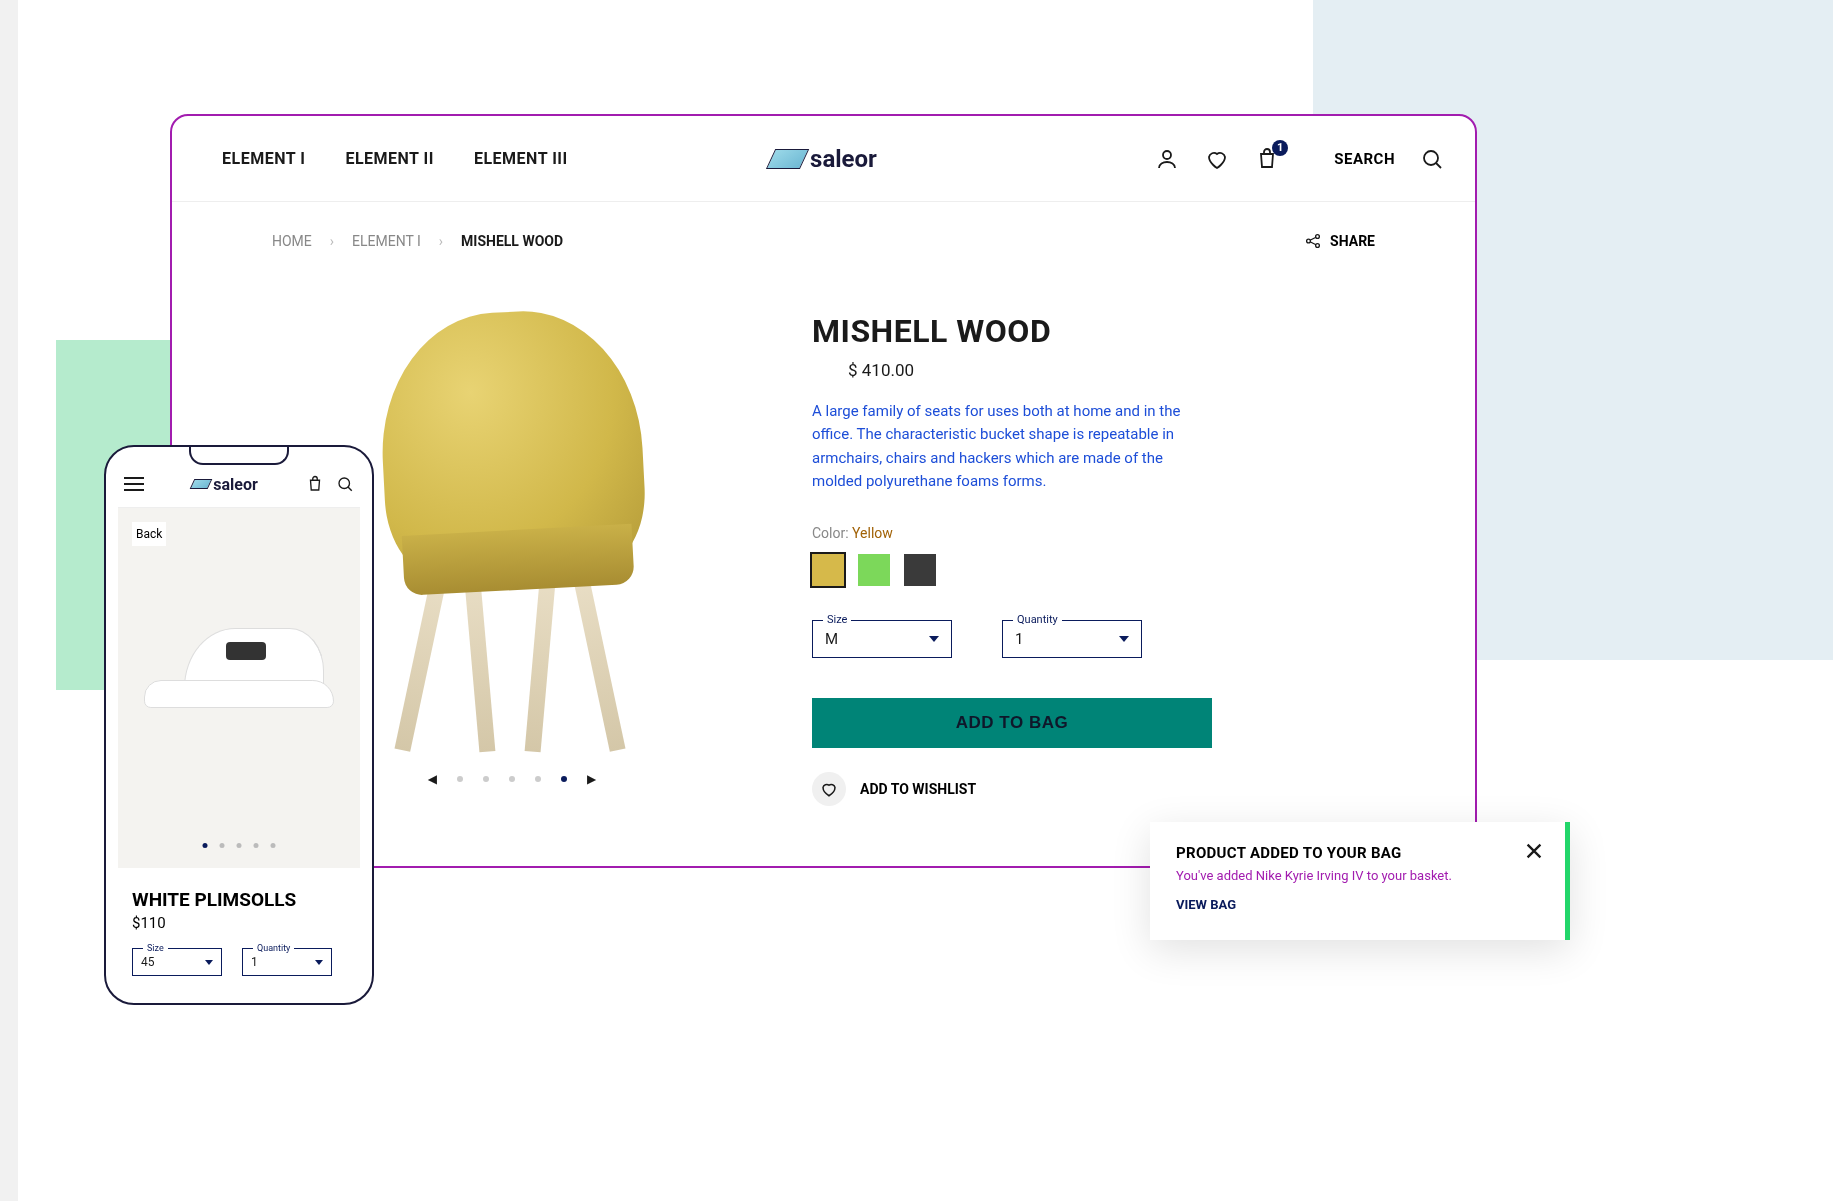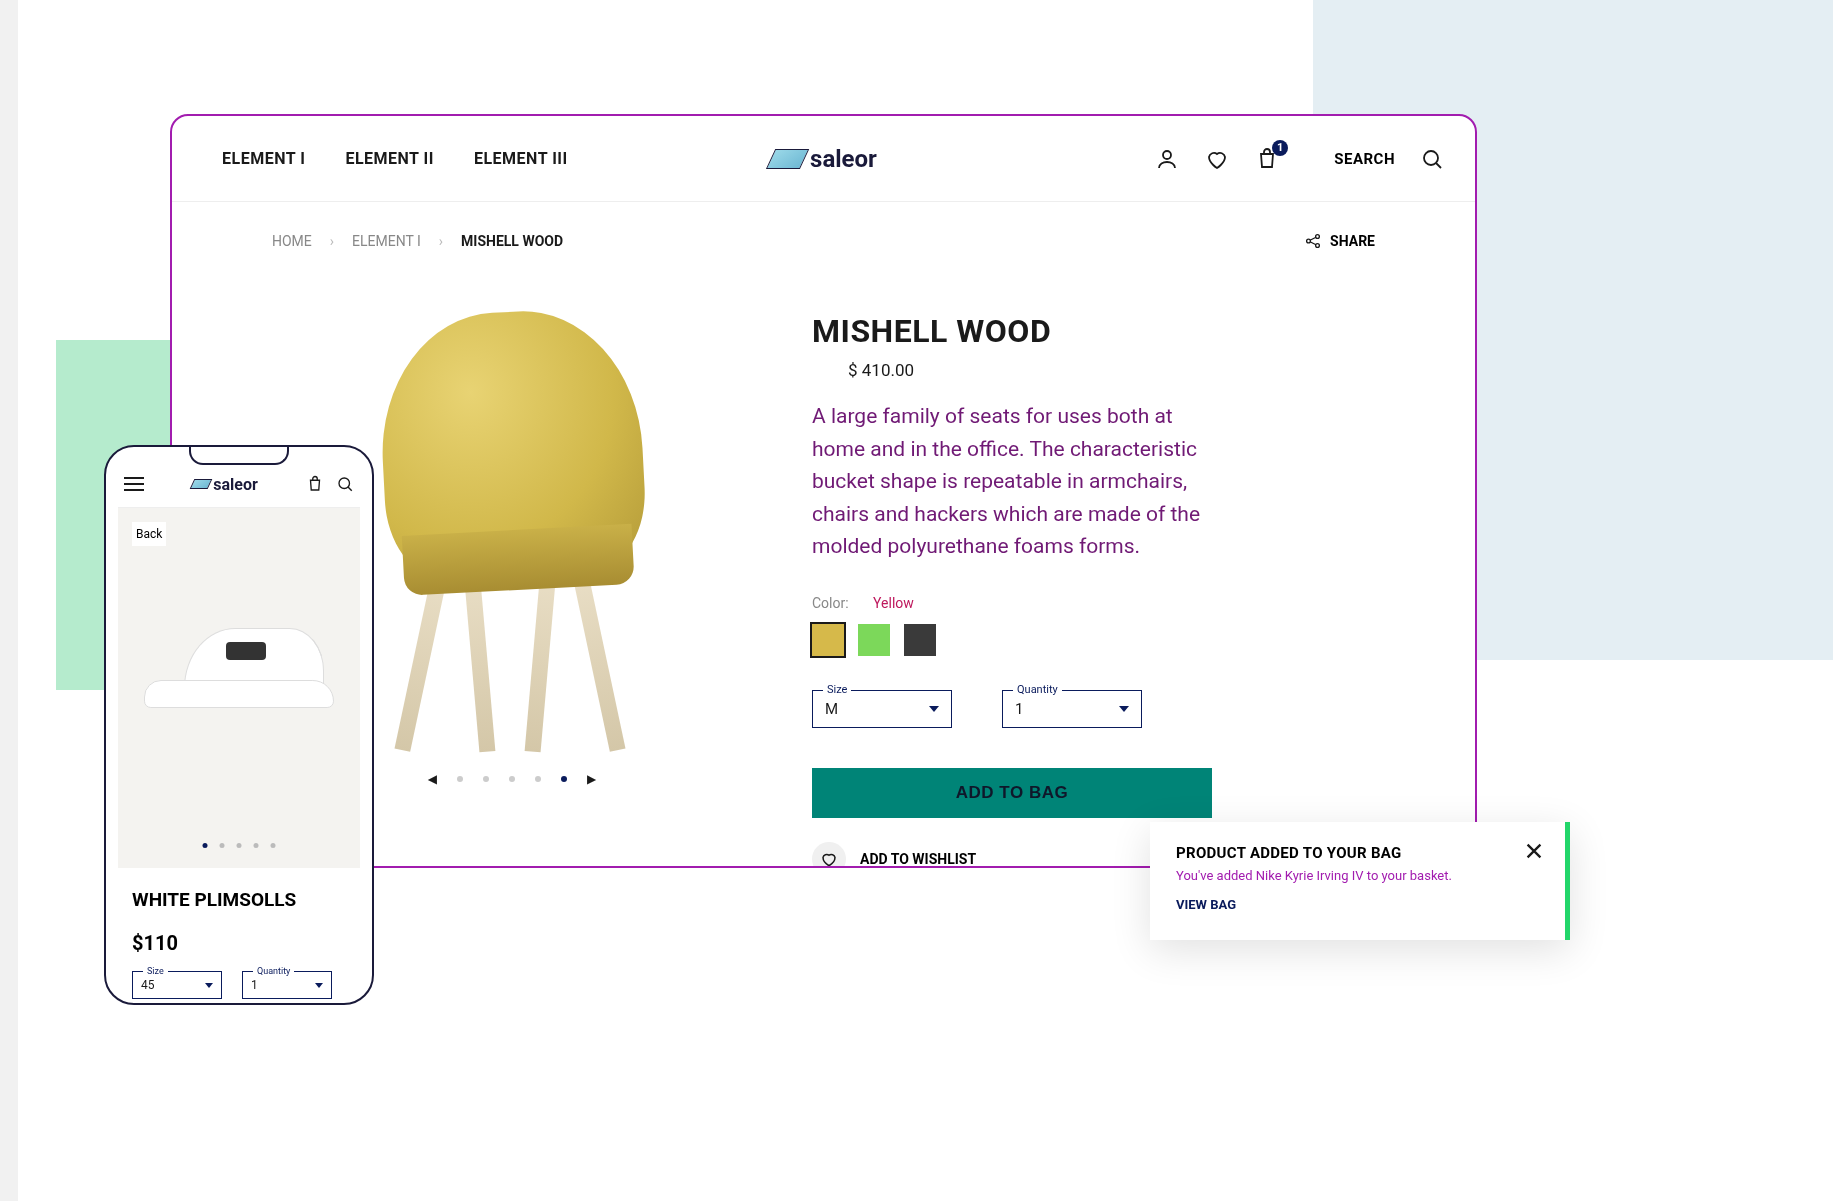--- a/index.html
+++ b/index.html
@@ -43,24 +43,24 @@
 .chair .leg.l3 { left: 210px; transform: rotate(5deg); }
 .chair .leg.l4 { left: 270px; transform: rotate(-12deg); }
 .gallery-dots { display: flex; align-items: center; gap: 20px; margin-top: 20px; }
 .gallery-dots .arrow { cursor: pointer; font-size: 12px; color: #1a1a1a; }
 .gallery-dots .dot { width: 6px; height: 6px; border-radius: 50%; background: #ccc; cursor: pointer; }
 .gallery-dots .dot.active { background: #0a1b5c; }
 
 .info-col { flex: 1; padding-top: 80px; }
 .product-title { font-size: 32px; font-weight: 700; color: #1a1a1a; letter-spacing: 0.5px; }
 .product-price { font-size: 17px; color: #1a1a1a; margin-top: 10px; margin-left: 36px; }
-.product-desc { font-size: 21px; color: #701a75; line-height: 1.55; margin-top: 20px; max-width: 400px; }
+.product-desc { font-size: 15px; color: #1d4ed8; line-height: 1.55; margin-top: 20px; max-width: 400px; }
 .opt-row { margin-top: 30px; }
 .opt-label { font-size: 14px; color: #888; }
-.opt-label .val { color: #be185d; margin-left: 21px; }
+.opt-label .val { color: #a16207; margin-left: 0; }
 .swatches { display: flex; gap: 14px; margin-top: 12px; }
 .swatch { width: 32px; height: 32px; cursor: pointer; }
 .swatch.selected { outline: 2px solid #1a1a1a; outline-offset: 0; }
 .selects-row { display: flex; gap: 50px; margin-top: 34px; }
 .select-box { position: relative; border: 1.5px solid #0a1b5c; width: 140px; height: 38px; display: flex; align-items: center; padding: 0 12px; cursor: pointer; }
 .select-box .lbl { position: absolute; top: -8px; left: 10px; background: #fff; padding: 0 4px; font-size: 11px; color: #0a1b5c; }
 .select-box .val { font-size: 15px; color: #1a1a1a; }
 .select-box .tri { margin-left: auto; border-left: 5px solid transparent; border-right: 5px solid transparent; border-top: 6px solid #0a1b5c; }
 .add-bag-btn { margin-top: 40px; background: #008477; color: #0f172a; font-size: 17px; font-weight: 700; letter-spacing: 0.5px; width: 400px; height: 50px; border: none; cursor: pointer; }
 .wishlist-btn { margin-top: 24px; display: flex; align-items: center; gap: 14px; cursor: pointer; }
@@ -82,21 +82,21 @@
 .m-back { position: absolute; top: 14px; left: 14px; background: #fff; padding: 5px 4px; font-size: 12px; cursor: pointer; }
 .m-shoe { position: absolute; top: 110px; left: 50%; transform: translateX(-50%); width: 190px; height: 90px; }
 .m-shoe .sole { position: absolute; bottom: 0; width: 100%; height: 28px; background: #fff; border: 1px solid #ddd; border-radius: 40px 50px 16px 16px; }
 .m-shoe .upper { position: absolute; bottom: 20px; left: 40px; width: 140px; height: 60px; background: #fff; border: 1px solid #ddd; border-radius: 60px 40px 0 0 / 70px 50px 0 0; }
 .m-shoe .elastic { position: absolute; bottom: 48px; left: 82px; width: 40px; height: 18px; background: #333; border-radius: 4px; }
 .m-dots { position: absolute; bottom: 20px; left: 50%; transform: translateX(-50%); display: flex; gap: 12px; }
 .m-dots .dot { width: 5px; height: 5px; border-radius: 50%; background: #bbb; cursor: pointer; }
 .m-dots .dot.active { background: #0a1b5c; }
 .m-info { padding: 20px 14px; }
 .m-title { font-size: 19px; font-weight: 700; }
-.m-price { font-size: 20px; margin-top: 20px; font-weight: bold; }
+.m-price { font-size: 15px; margin-top: 3px; }
 .m-selects { display: flex; gap: 20px; margin-top: 16px; }
 .m-selects .select-box { width: 90px; height: 28px; padding: 0 8px; }
 .m-selects .select-box .lbl { font-size: 9px; top: -6px; }
 .m-selects .select-box .val { font-size: 12px; }
 .m-selects .select-box .tri { border-left-width: 4px; border-right-width: 4px; border-top-width: 5px; }
 
 
 .toast { position: absolute; top: 822px; left: 1150px; width: 420px; height: 118px; background: #fff; box-shadow: 0 10px 40px rgba(0,0,0,0.12); border-right: 5px solid #22d66a; z-index: 5; padding: 22px 26px; }
 .toast-close { position: absolute; top: 18px; right: 20px; width: 22px; height: 22px; cursor: pointer; }
 .toast-close svg { width: 22px; height: 22px; stroke: #1a1a1a; stroke-width: 2.5; }

